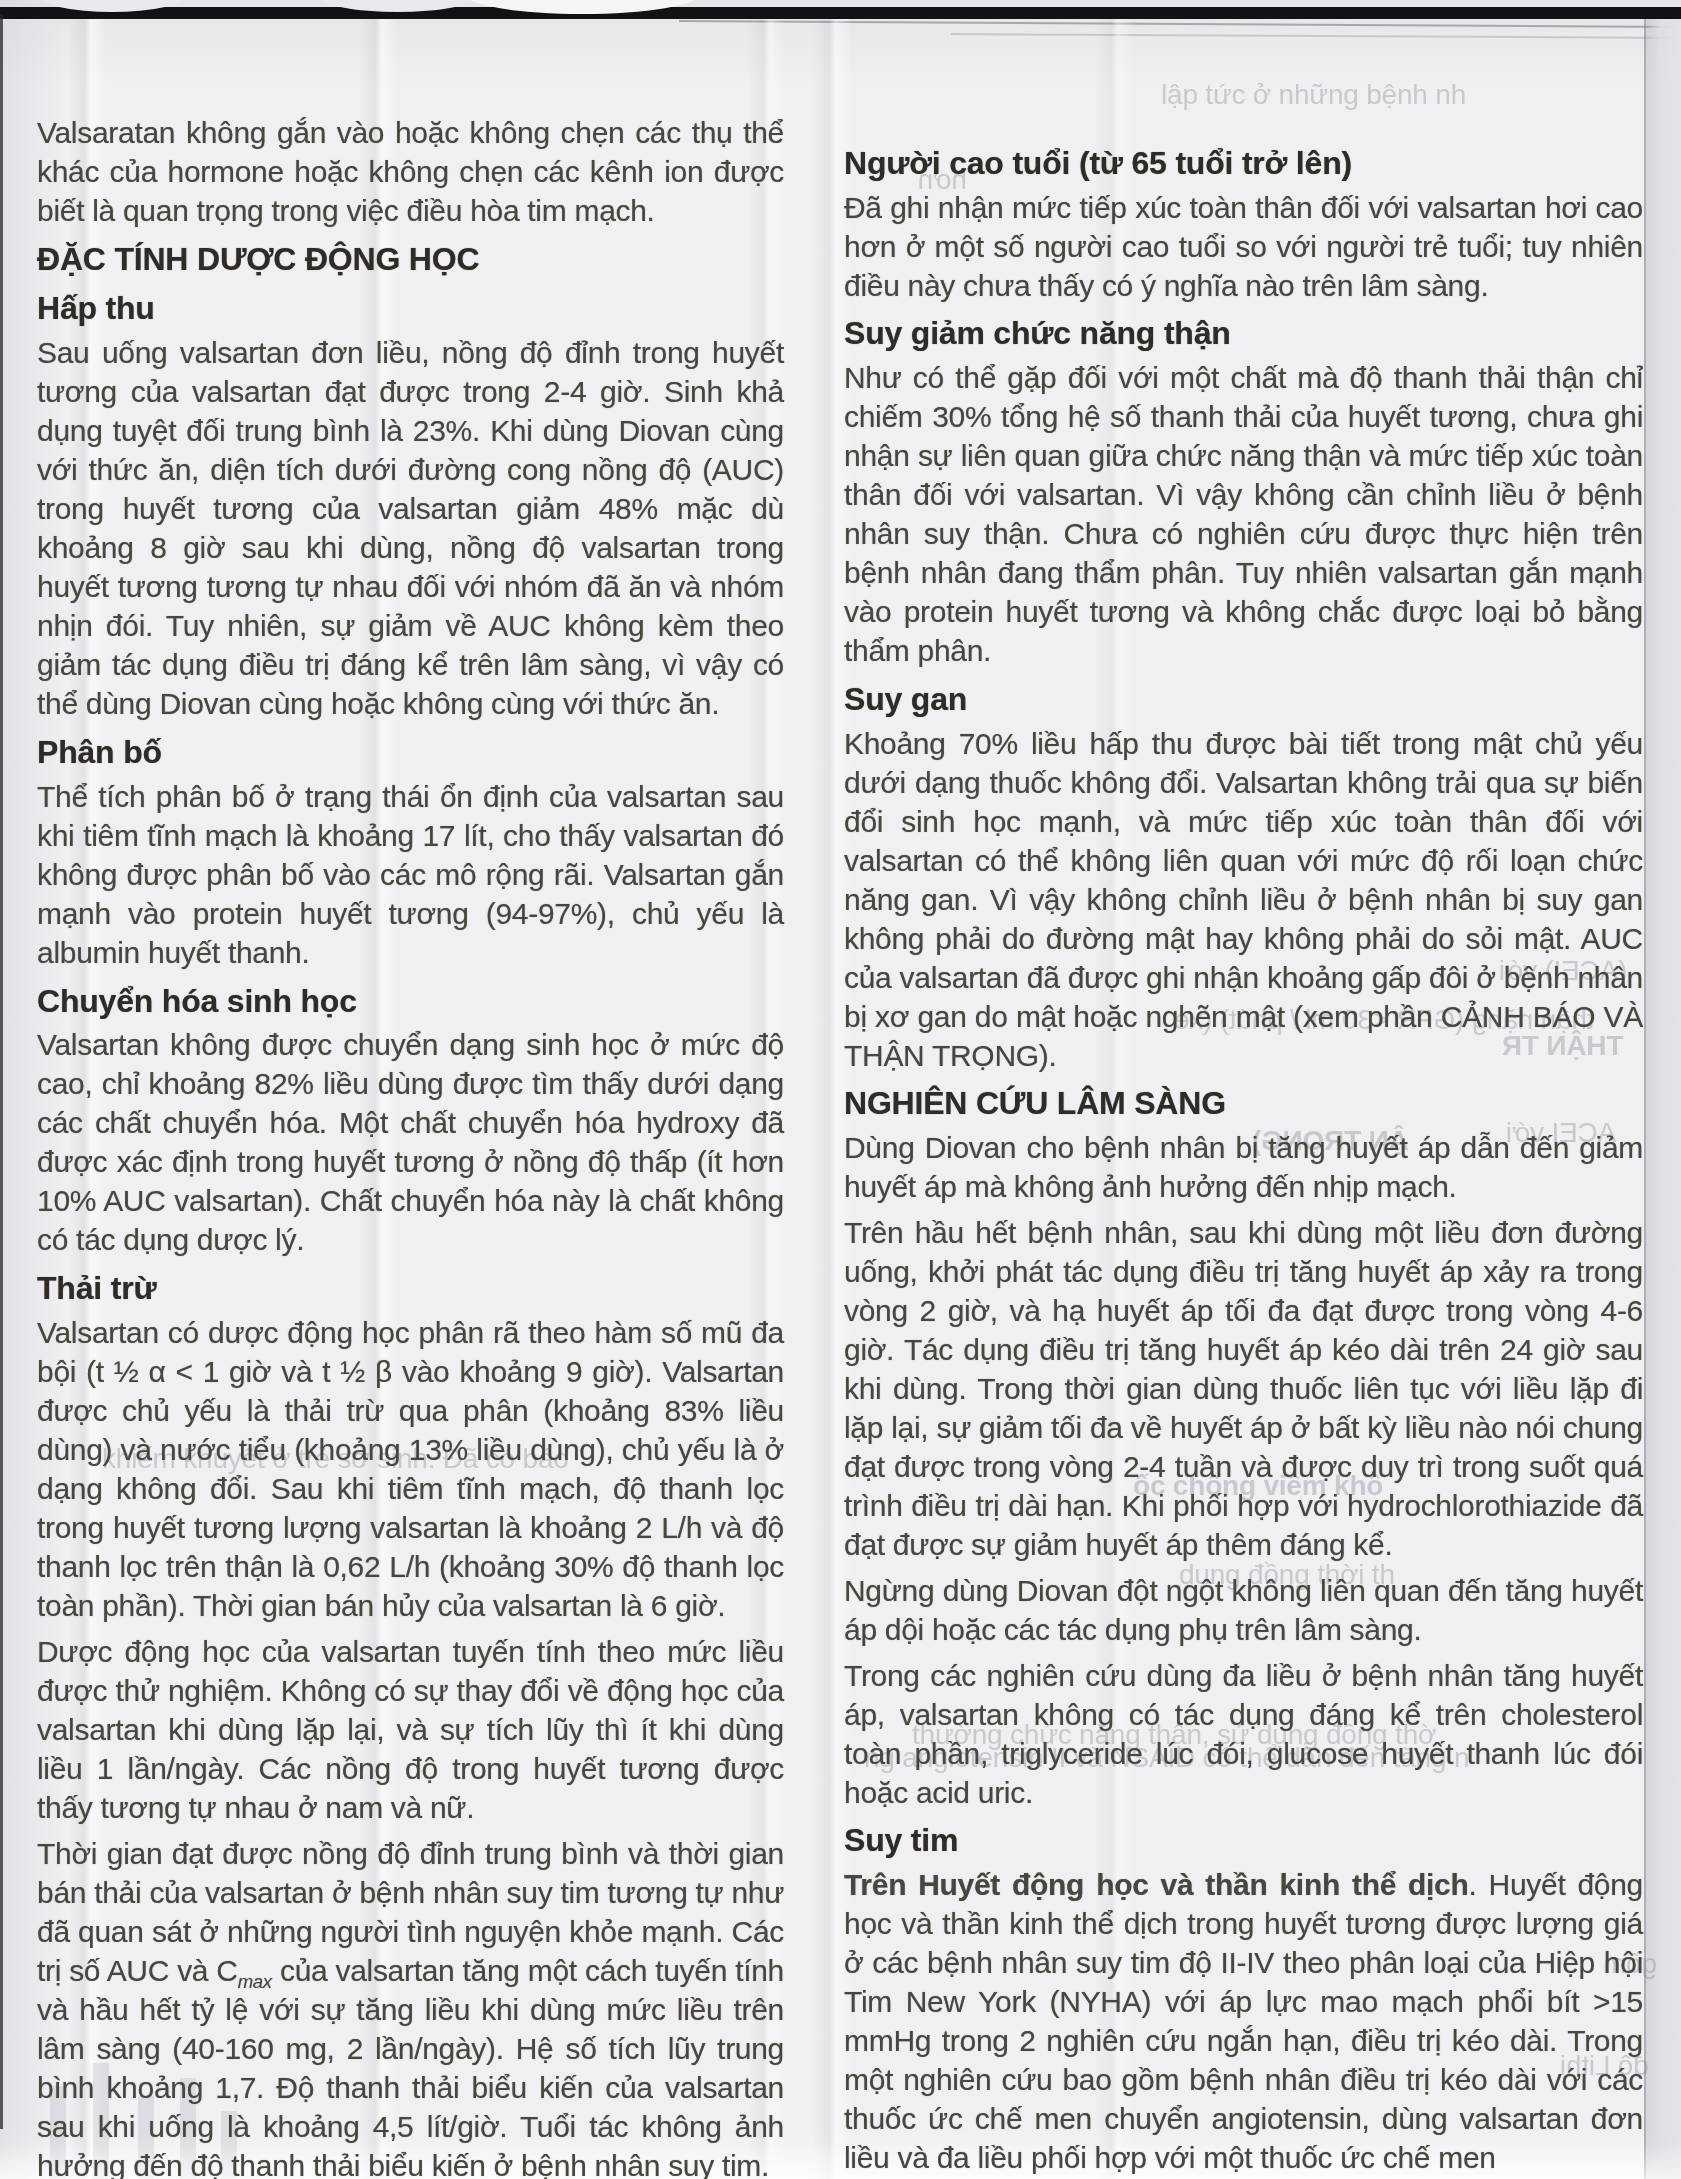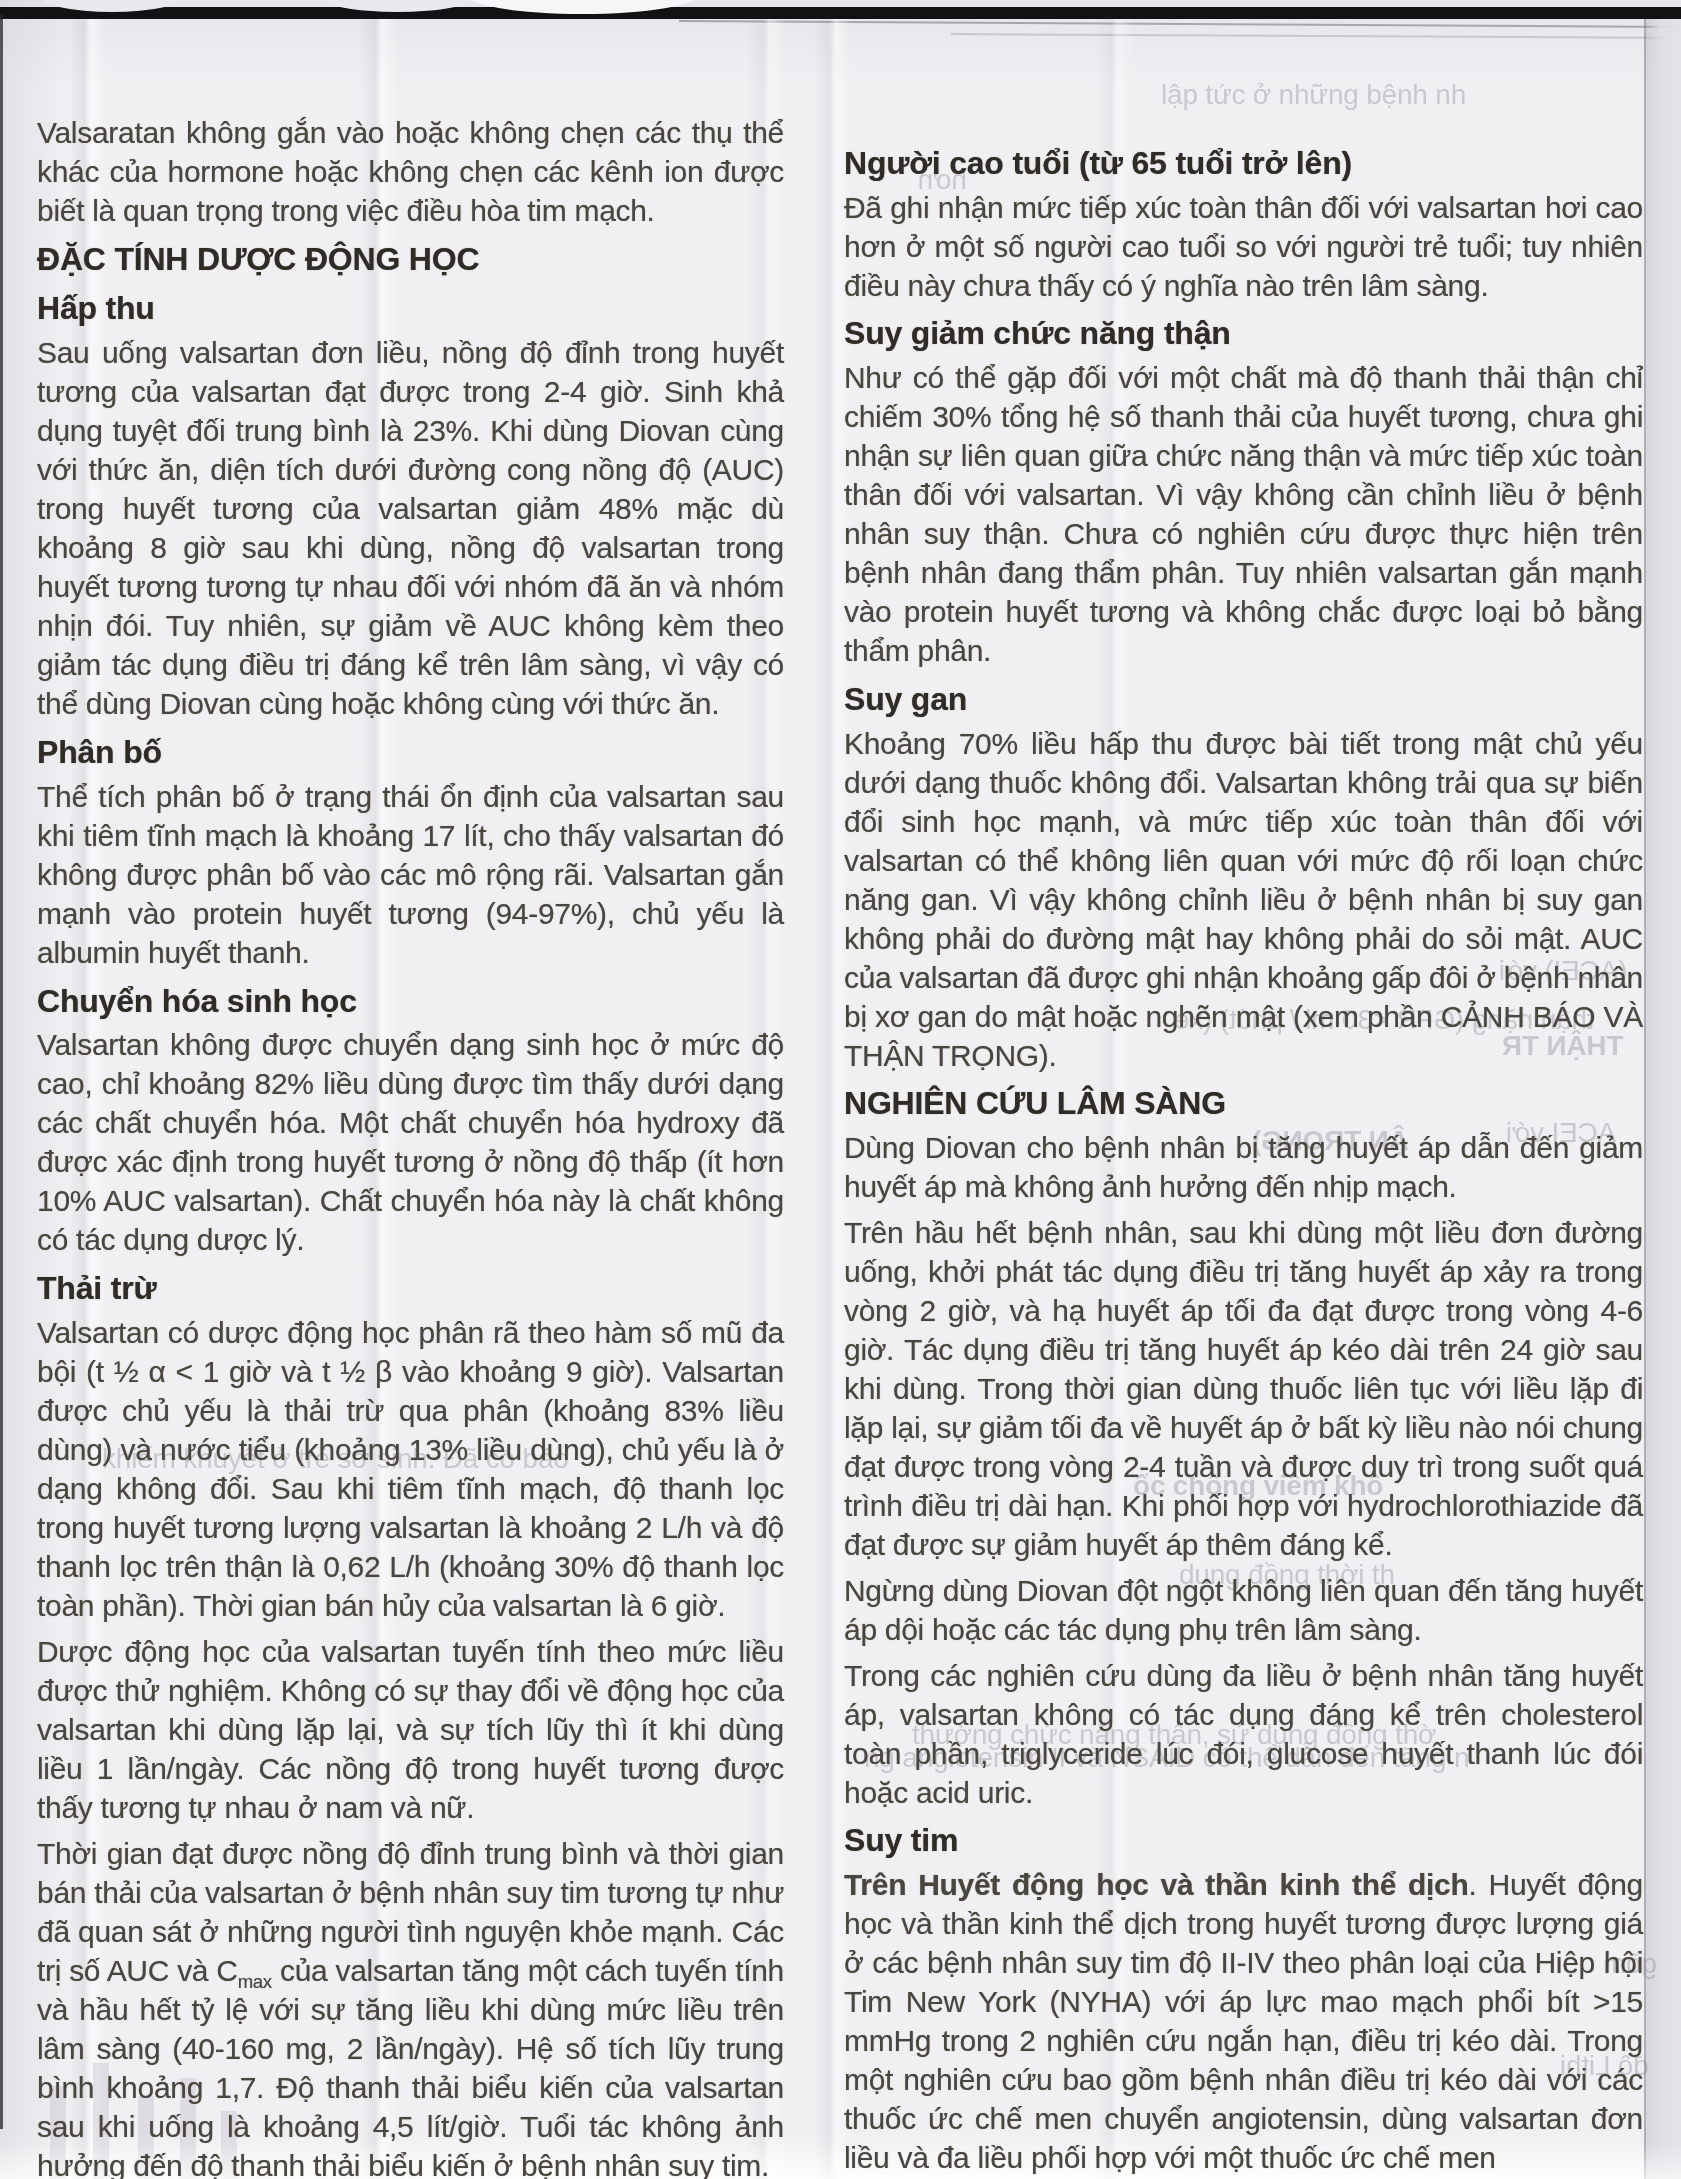--- a/index.html
+++ b/index.html
@@ -38,21 +38,21 @@
   }
   .col{text-align:justify;}
   .col-left{width:747px;padding-top:113px;}
   .col-right{width:799px;margin-left:60px;padding-top:134px;}
   .col p{margin:0 0 6.8px 0;}
   .col h1,.col h2{
     font-size:32px;line-height:41px;margin:8.7px 0 3.9px 0;
     color:#2f2b27;font-weight:bold;letter-spacing:-0.2px;
     text-shadow:0 0 1px rgba(60,55,48,.6);
   }
-  sub{font-size:62%;line-height:0;}
+  sub{font-size:62%;line-height:0;font-style:italic;}
   .lead-italic{font-weight:bold;}
   
   .ghost{
     position:absolute;color:rgba(122,117,130,.32);
     font-size:28px;line-height:33px;letter-spacing:-0.2px;white-space:nowrap;
     text-shadow:none;
   }
   .ghost.mirror{transform:scaleX(-1);}
   .ghost.bold{font-weight:bold;}
 </style>

